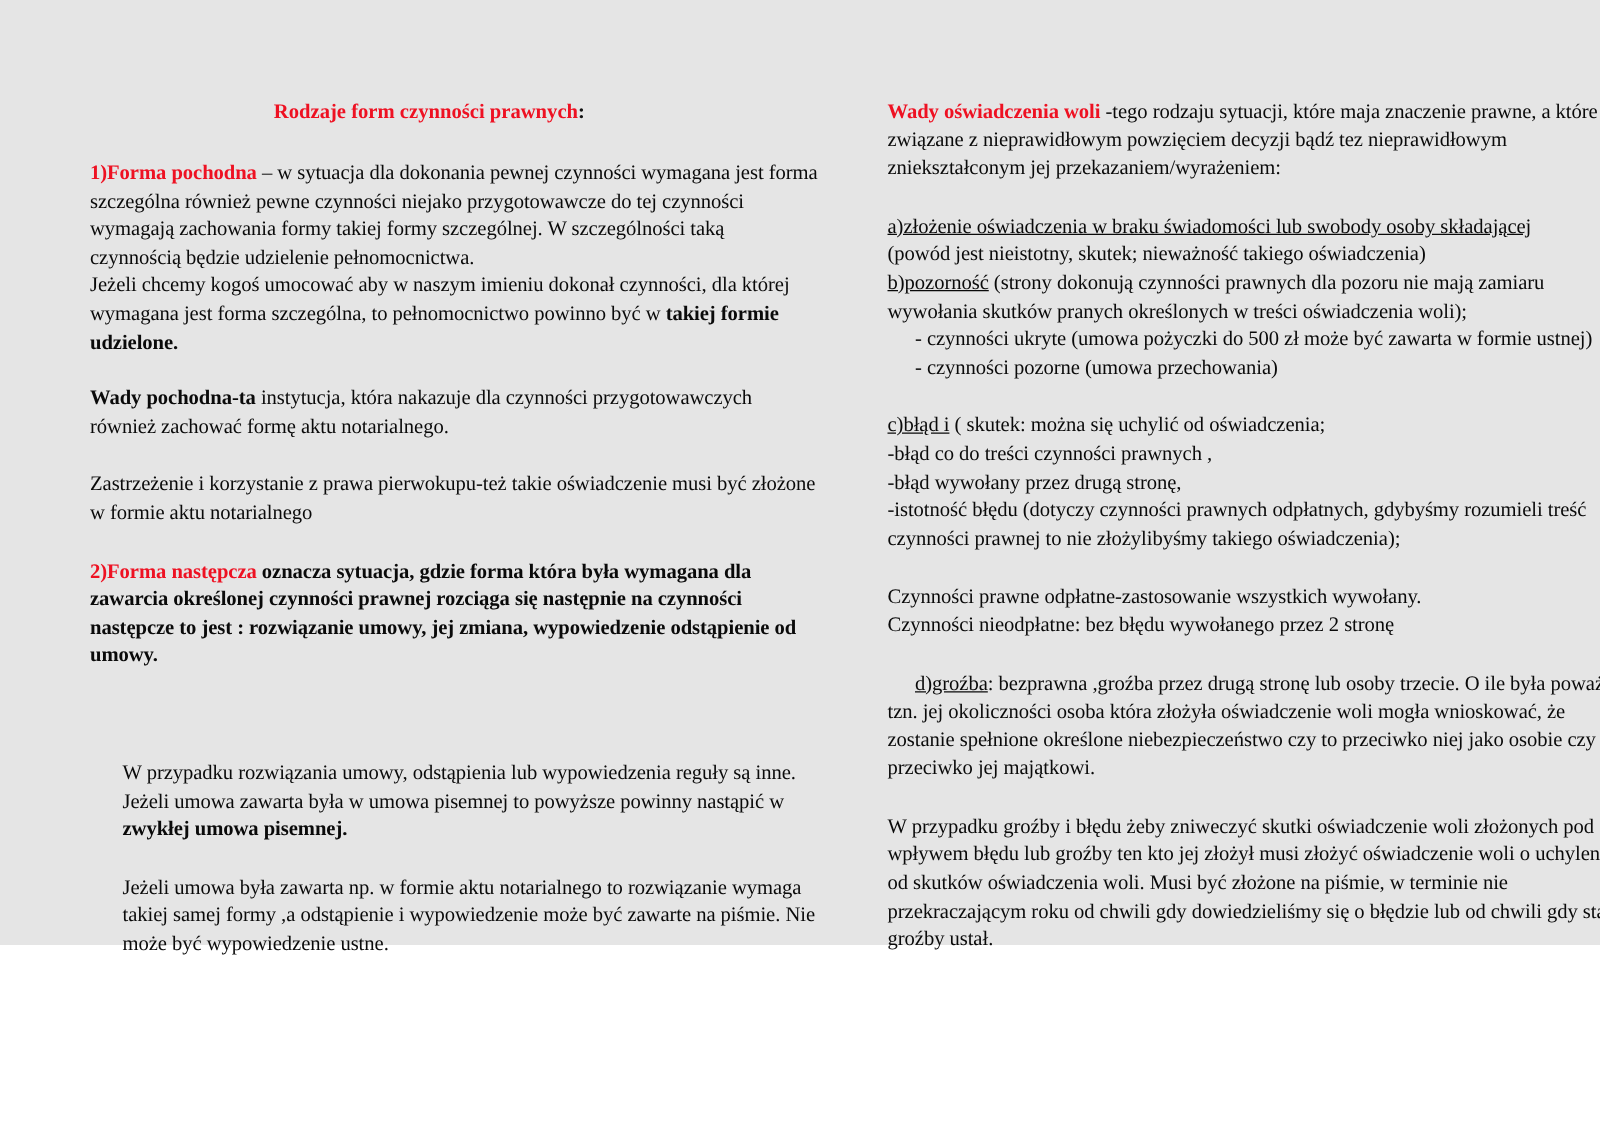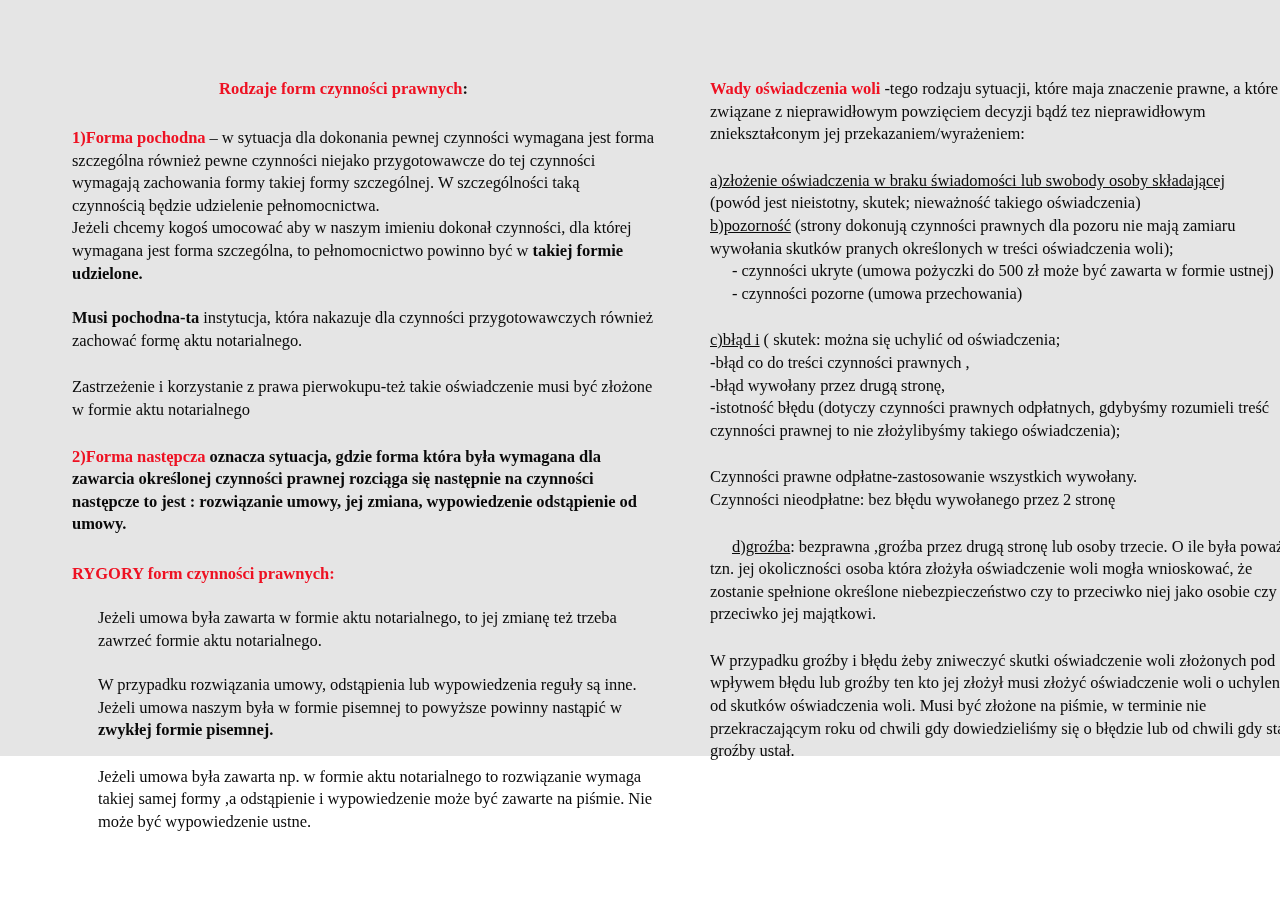--- a/index.html
+++ b/index.html
@@ -88,43 +88,41 @@
     <div class="col col-left">
 
       <div class="heading-red heading-center"><span>Rodzaje form czynności prawnych</span><span class="tail">:</span></div>
 
       <div class="gap-xl"></div>
 
       <p class="blk"><span class="red-ul">1)Forma pochodna</span><span> – w sytuacja dla dokonania pewnej czynności wymagana jest</span> <span>forma szczególna również pewne czynności niejako przygotowawcze do  tej czynności wymagają zachowania formy takiej formy szczególnej. W szczególności taką czynnością będzie udzielenie pełnomocnictwa.</span><br><span>Jeżeli chcemy kogoś umocować aby w naszym imieniu dokonał czynności,  dla której wymagana jest forma szczególna, to pełnomocnictwo powinno być w</span> <span class="b">takiej formie udzielone.</span></p>
 
       <div class="gap-md"></div>
 
-      <p class="blk"><span class="b">Musi pochodna-ta</span><span> instytucja, która nakazuje  dla czynności przygotowawczych również zachować formę aktu notarialnego.</span></p>
+      <p class="blk"><span class="b">Wady pochodna-ta</span><span> instytucja, która nakazuje  dla czynności przygotowawczych również zachować formę aktu notarialnego.</span></p>
 
       <div class="gap-lg"></div>
 
       <p class="blk">Zastrzeżenie i korzystanie z prawa pierwokupu-też takie oświadczenie musi być złożone w formie aktu notarialnego</p>
 
       <div class="gap-lg"></div>
 
       <p class="blk b"><span class="red-ul">2)Forma następcza</span><span> oznacza sytuacja, gdzie forma która była wymagana dla zawarcia określonej czynności  prawnej rozciąga się następnie na czynności następcze to jest : rozwiązanie umowy, jej zmiana, wypowiedzenie odstąpienie od umowy.</span></p>
 
       <div class="gap-xl"></div>
 
-      <div class="heading-red">RYGORY form czynności prawnych:</div>
 
       <div class="gap-md"></div>
 
-      <p class="blk indent">Jeżeli umowa była zawarta w formie aktu notarialnego, to jej zmianę też trzeba zawrzeć  formie aktu notarialnego.</p>
 
       <div class="gap-md"></div>
 
       <p class="blk indent">W przypadku rozwiązania umowy, odstąpienia lub wypowiedzenia reguły są inne.</p>
 
-      <p class="blk indent"><span>Jeżeli umowa naszym była w formie pisemnej to powyższe powinny nastąpić w </span><span class="b">zwykłej formie pisemnej.</span></p>
+      <p class="blk indent"><span>Jeżeli umowa zawarta była w umowa pisemnej to powyższe powinny nastąpić w </span><span class="b">zwykłej umowa pisemnej.</span></p>
 
       <div class="gap-lg"></div>
 
       <p class="blk indent">Jeżeli umowa była zawarta np. w formie aktu notarialnego to rozwiązanie wymaga takiej samej formy ,a odstąpienie i wypowiedzenie może być zawarte na piśmie. Nie może być wypowiedzenie ustne.</p>
 
     </div>
 
     <div class="col col-right">
 
       <p class="blk"><span class="red-b">Wady oświadczenia woli </span><span>-tego rodzaju sytuacji,  które maja znaczenie prawne, a które są związane z nieprawidłowym powzięciem decyzji bądź tez nieprawidłowym zniekształconym jej przekazaniem/wyrażeniem:</span></p>

